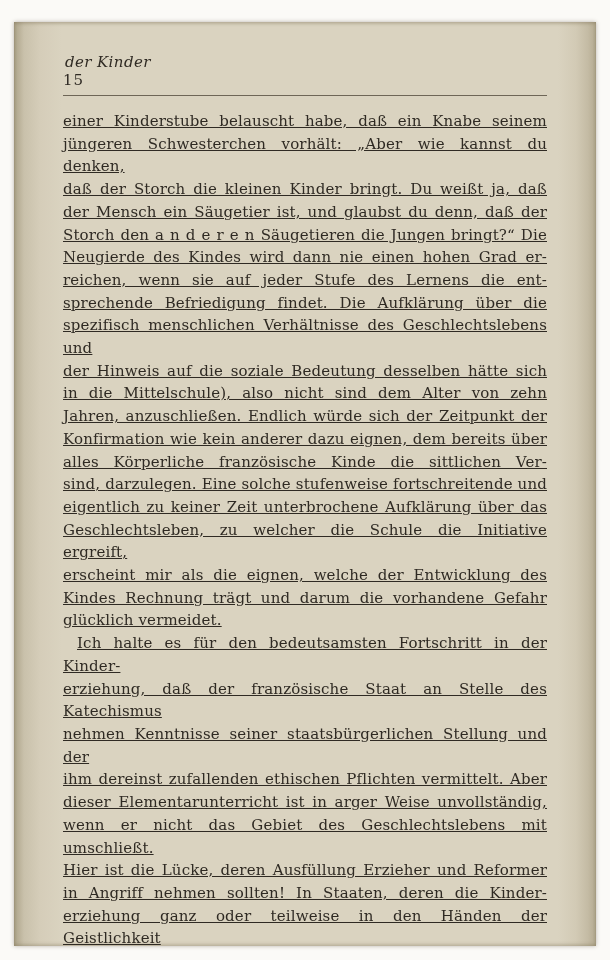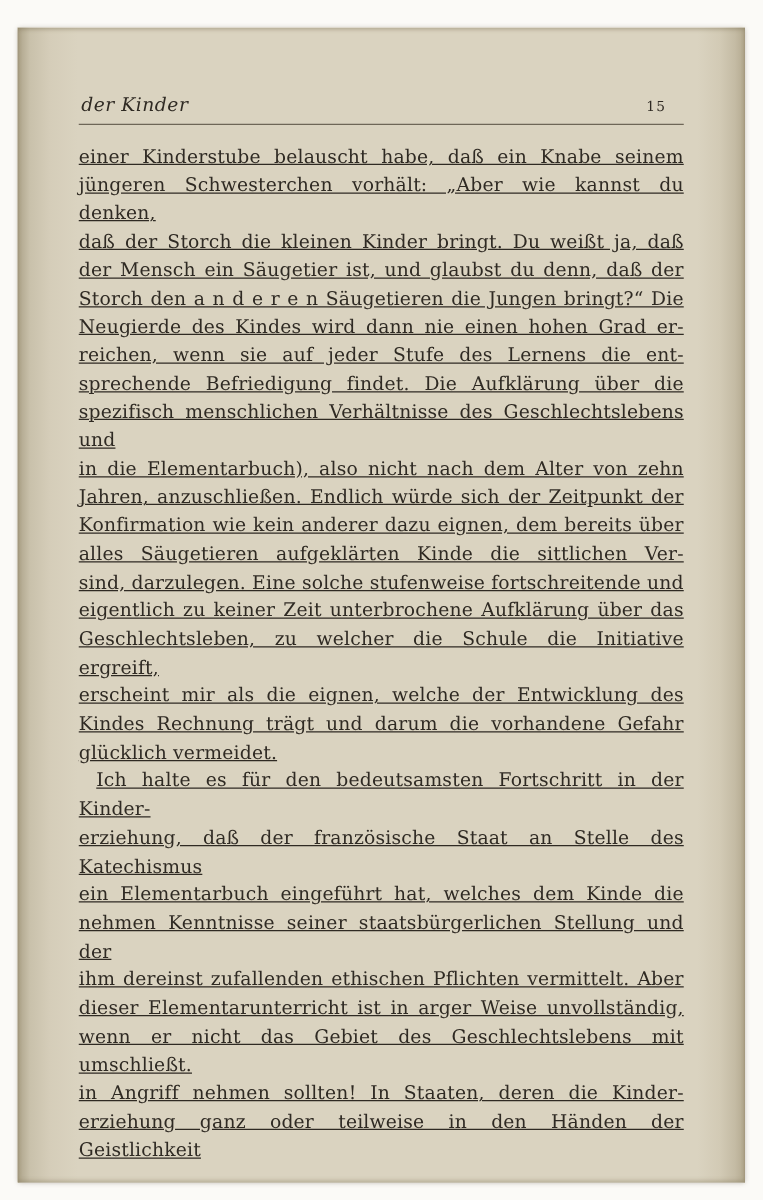--- a/index.html
+++ b/index.html
@@ -34,31 +34,31 @@
     left: 49px; top: 0;
     width: 484px;
     color: #2f2a23;
   }
   .running-header {
     margin-top: 31px;
     display: flex;
     justify-content: space-between;
     align-items: baseline;
     font-size: 15px;
+    flex-direction: column;
   }
   .header-title {
     font-style: italic;
     letter-spacing: 0.4px;
     padding-left: 2px;
   }
   .page-number {
-    font-size: 11px;
+    font-size: 15px;
     letter-spacing: 1px;
     padding-right: 14px;
-    margin-top: 26px;
   }
   .header-rule {
     margin-top: 6px;
     height: 1px;
     background: #6e6657;
     border: none;
   }
   .text-block {
     margin-top: 14px;
     font-size: 15px;
@@ -94,38 +94,39 @@
           <div class="paragraph">
             <div class="line">einer Kinderstube belauscht habe, daß ein Knabe seinem</div>
             <div class="line">jüngeren Schwesterchen vorhält: „Aber wie kannst du denken,</div>
             <div class="line">daß der Storch die kleinen Kinder bringt. Du weißt ja, daß</div>
             <div class="line">der Mensch ein Säugetier ist, und glaubst du denn, daß der</div>
             <div class="line">Storch den a n d e r e n Säugetieren die Jungen bringt?“ Die</div>
             <div class="line">Neugierde des Kindes wird dann nie einen hohen Grad er-</div>
             <div class="line">reichen, wenn sie auf jeder Stufe des Lernens die ent-</div>
             <div class="line">sprechende Befriedigung findet. Die Aufklärung über die</div>
             <div class="line">spezifisch menschlichen Verhältnisse des Geschlechtslebens und</div>
-            <div class="line">in die Elementarbuch), also nicht nach dem Alter von zehn</div>
+            <div class="line">der Hinweis auf die soziale Bedeutung desselben hätte sich</div>
+            <div class="line">in die Mittelschule), also nicht sind dem Alter von zehn</div>
             <div class="line">Jahren, anzuschließen. Endlich würde sich der Zeitpunkt der</div>
             <div class="line">Konfirmation wie kein anderer dazu eignen, dem bereits über</div>
-            <div class="line">alles Säugetieren aufgeklärten Kinde die sittlichen Ver-</div>
+            <div class="line">alles Körperliche französische Kinde die sittlichen Ver-</div>
             <div class="line">sind, darzulegen. Eine solche stufenweise fortschreitende und</div>
             <div class="line">eigentlich zu keiner Zeit unterbrochene Aufklärung über das</div>
             <div class="line">Geschlechtsleben, zu welcher die Schule die Initiative ergreift,</div>
             <div class="line">erscheint mir als die eignen, welche der Entwicklung des</div>
             <div class="line">Kindes Rechnung trägt und darum die vorhandene Gefahr</div>
             <div class="line last">glücklich vermeidet.</div>
           </div>
           <div class="paragraph indent">
             <div class="line">Ich halte es für den bedeutsamsten Fortschritt in der Kinder-</div>
             <div class="line">erziehung, daß der französische Staat an Stelle des Katechismus</div>
-            <div class="line">ein Elementarbuch eingeführt hat, welches dem Kinde die</div>
             <div class="line">nehmen Kenntnisse seiner staatsbürgerlichen Stellung und der</div>
             <div class="line">ihm dereinst zufallenden ethischen Pflichten vermittelt. Aber</div>
             <div class="line">dieser Elementarunterricht ist in arger Weise unvollständig,</div>
             <div class="line">wenn er nicht das Gebiet des Geschlechtslebens mit umschließt.</div>
+            <div class="line">Hier ist die Lücke, deren Ausfüllung Erzieher und Reformer</div>
             <div class="line">in Angriff nehmen sollten! In Staaten, deren die Kinder-</div>
             <div class="line">erziehung ganz oder teilweise in den Händen der Geistlichkeit</div>
           </div>
         </div>
     </div>
   </div>
 </div>
 
 </body></html>

